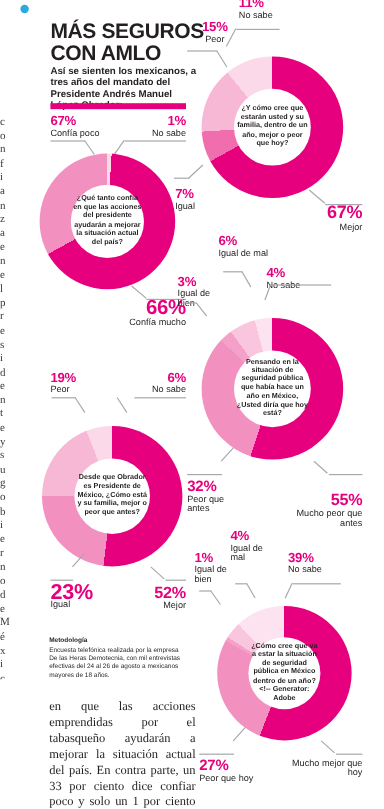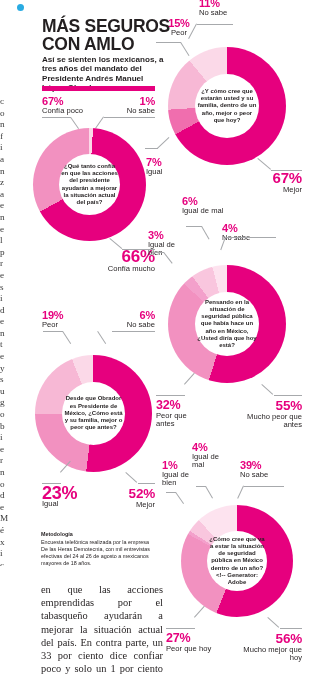--- a/index.html
+++ b/index.html
@@ -232,21 +232,21 @@
   <div class="leaddiag" style="left:184px;top:384px;width:15px;transform:rotate(-48deg);"></div>
   <div class="lead leadh" style="left:156px;top:395px;width:29px;"></div>
   <div class="lblbox" style="left:156px;top:399px;width:48px;">
     <div class="pct" style="font-size:12.5px;line-height:13px;"><span>32%</span></div>
     <div class="lbl">Peor que antes</div>
   </div>
 
   <div class="leaddiag" style="left:262px;top:384px;width:15px;transform:rotate(42deg);"></div>
   <div class="lead leadh" style="left:274px;top:395px;width:28px;"></div>
   <div class="lblbox r" style="left:232px;top:399px;width:70px;">
-    <div class="pct" style="font-size:13.5px;line-height:14px;"><span>55%</span></div>
+    <div class="pct" style="font-size:13.5px;line-height:14px;margin-top:11px;"><span>55%</span></div>
     <div class="lbl">Mucho peor que antes</div>
   </div>
 
   <div class="lblbox" style="left:42px;top:310px;width:42px;">
     <div class="pct"><span>19%</span></div>
     <div class="lbl">Peor</div>
   </div>
   <div class="lblbox r" style="left:100px;top:310px;width:55px;">
     <div class="pct"><span>6%</span></div>
     <div class="lbl">No sabe</div>
@@ -315,21 +315,20 @@
   <div class="leaddiag" style="left:194px;top:617px;width:15px;transform:rotate(-48deg);"></div>
   <div class="lead leadh" style="left:166px;top:628px;width:29px;"></div>
   <div class="lblbox" style="left:166px;top:632px;width:66px;">
     <div class="pct" style="font-size:12.5px;line-height:13px;"><span>27%</span></div>
     <div class="lbl">Peor que hoy</div>
   </div>
 
   <div class="leaddiag" style="left:268px;top:617px;width:15px;transform:rotate(42deg);"></div>
   <div class="lead leadh" style="left:280px;top:628px;width:22px;"></div>
   <div class="lblbox r" style="left:232px;top:632px;width:70px;">
-    <div class="pct" style="font-size:13.5px;line-height:14px;"><span>56%</span></div>
     <div class="lbl">Mucho mejor que hoy</div>
   </div>
 
   <div class="method">
     <span class="mt">Metodología</span>
     <span>Encuesta telefónica realizada por la empresa De las Heras Demotecnia, con mil entrevistas efectivas del 24 al 26 de agosto a mexicanos mayores de 18 años.</span>
   </div>
   <div class="bodycopy">en que las acciones emprendidas por el tabasqueño ayudarán a mejorar la situación actual del país. En contra parte, un 33 por ciento dice confiar poco y solo un 1 por ciento dice que no sabe.</div>
 
 </div>

